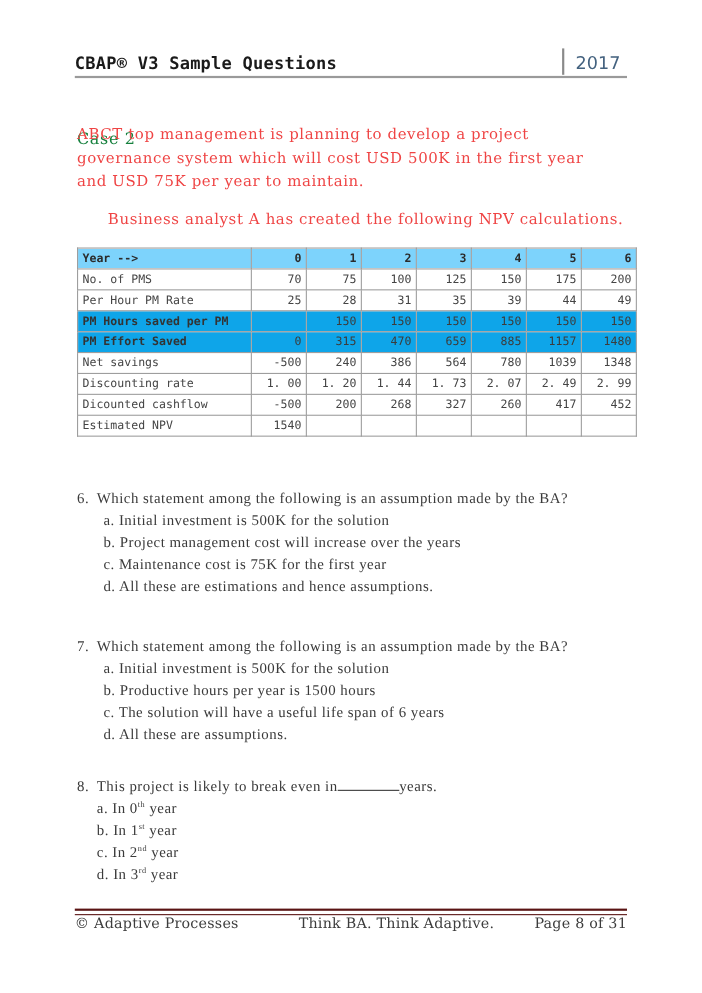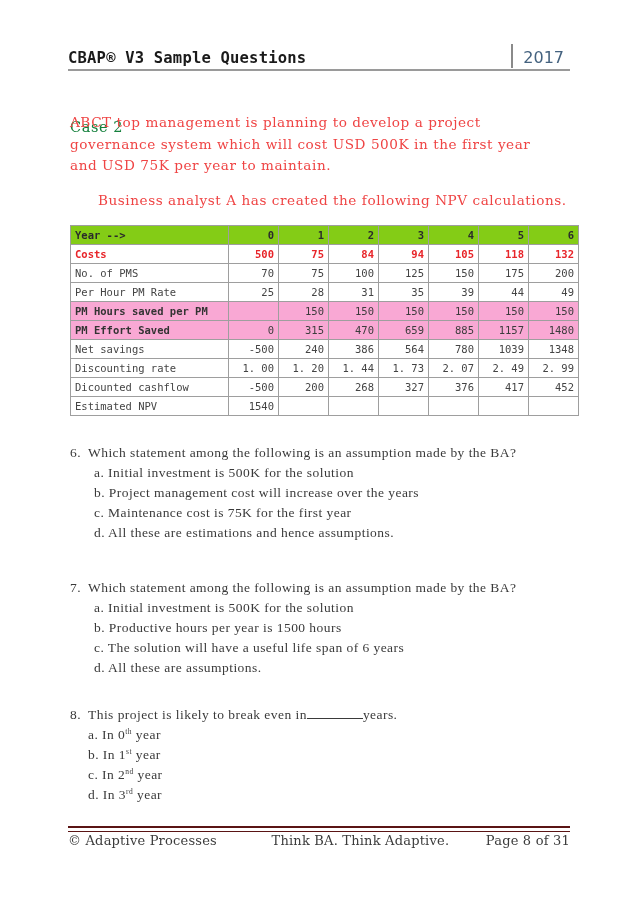--- a/index.html
+++ b/index.html
@@ -113,30 +113,30 @@
     white-space: nowrap;
   }
   .npv-table .lbl-cell {
     text-align: left;
     font-weight: normal;
   }
   .npv-table .num-cell {
     text-align: right;
   }
   .npv-table tr.head td {
-    background: #84cc16;
+    background: #7dd3fc;
     font-weight: bold;
     color: #2b2b2b;
   }
   .npv-table tr.costs td {
     color: #e8252a;
     font-weight: bold;
   }
   .npv-table tr.green td {
-    background: #f9a8d4;
+    background: #0ea5e9;
     color: #333333;
     font-weight: bold;
   }
   .npv-table tr.green td.num-cell {
     font-weight: normal;
     color: #3c3c3c;
   }
 
   
   .question {
@@ -243,30 +243,20 @@
         <tr class="head">
           <td class="lbl-cell">Year --&gt;</td>
           <td class="num-cell">0</td>
           <td class="num-cell">1</td>
           <td class="num-cell">2</td>
           <td class="num-cell">3</td>
           <td class="num-cell">4</td>
           <td class="num-cell">5</td>
           <td class="num-cell">6</td>
         </tr>
-        <tr class="costs">
-          <td class="lbl-cell">Costs</td>
-          <td class="num-cell">500</td>
-          <td class="num-cell">75</td>
-          <td class="num-cell">84</td>
-          <td class="num-cell">94</td>
-          <td class="num-cell">105</td>
-          <td class="num-cell">118</td>
-          <td class="num-cell">132</td>
-        </tr>
         <tr class="plain">
           <td class="lbl-cell">No. of PMS</td>
           <td class="num-cell">70</td>
           <td class="num-cell">75</td>
           <td class="num-cell">100</td>
           <td class="num-cell">125</td>
           <td class="num-cell">150</td>
           <td class="num-cell">175</td>
           <td class="num-cell">200</td>
         </tr>
@@ -319,21 +309,21 @@
           <td class="num-cell">2. 07</td>
           <td class="num-cell">2. 49</td>
           <td class="num-cell">2. 99</td>
         </tr>
         <tr class="plain">
           <td class="lbl-cell">Dicounted cashflow</td>
           <td class="num-cell">-500</td>
           <td class="num-cell">200</td>
           <td class="num-cell">268</td>
           <td class="num-cell">327</td>
-          <td class="num-cell">376</td>
+          <td class="num-cell">260</td>
           <td class="num-cell">417</td>
           <td class="num-cell">452</td>
         </tr>
         <tr class="plain">
           <td class="lbl-cell">Estimated NPV</td>
           <td class="num-cell">1540</td>
           <td class="num-cell"></td>
           <td class="num-cell"></td>
           <td class="num-cell"></td>
           <td class="num-cell"></td>

